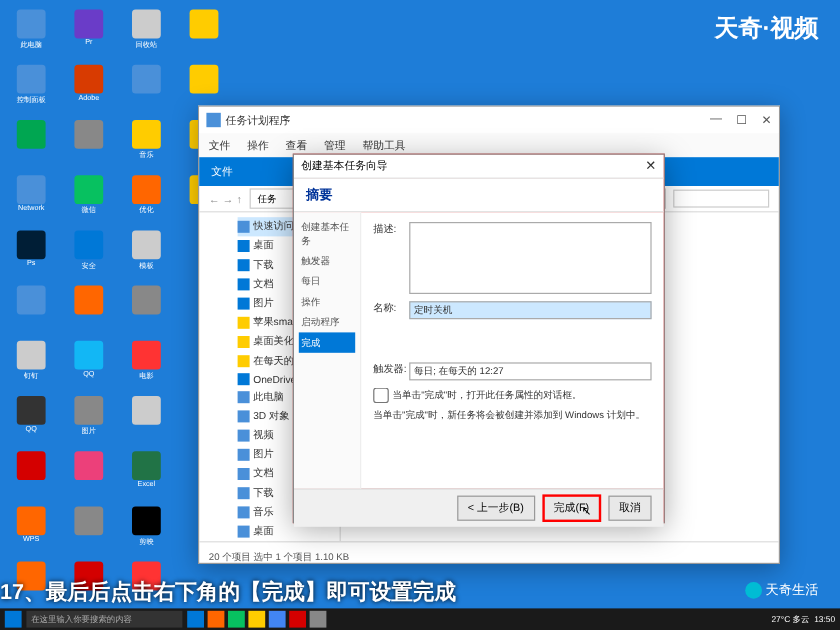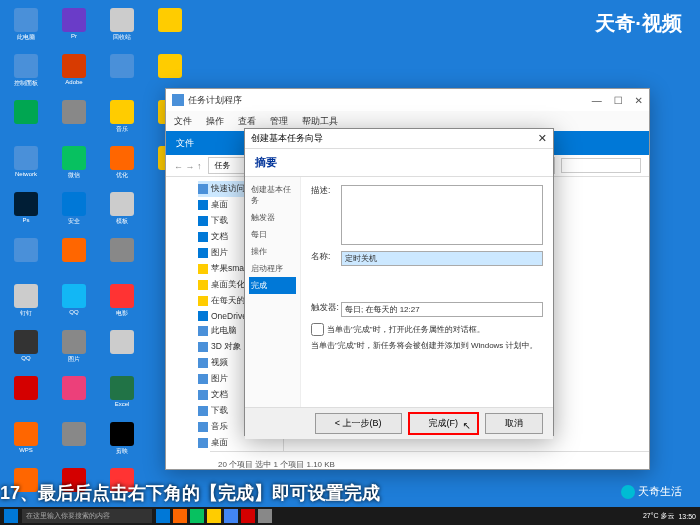--- a/index.html
+++ b/index.html
@@ -21,38 +21,38 @@
 .w1-nav { height: 22px; border-bottom: 1px solid #ddd; display: flex; align-items: center; padding: 0 8px; gap: 6px; font-size: 9px; }
 .w1-nav .arrow { color: #888; }
 .w1-nav .path { flex: 1; border: 1px solid #ccc; padding: 2px 6px; font-size: 8px; }
 .w1-nav .search { width: 80px; border: 1px solid #ccc; padding: 2px; font-size: 8px; }
 .w1-body { display: flex; height: calc(100% - 106px); }
 .w1-side { width: 90px; border-right: 1px solid #ddd; padding: 4px; font-size: 8.5px; overflow: hidden; margin-left: 28px; }
 .w1-side-item { display: flex; align-items: center; gap: 3px; padding: 2px 0; color: #333; }
 .w1-side-item .fi { width: 10px; height: 10px; }
 .w1-side-item.sel { background: #cce8ff; }
 .w1-main { flex: 1; padding: 6px; }
-.w1-status { height: 18px; border-top: 1px solid #ddd; font-size: 8px; padding: 12px 8px; color: #555; display: flex; align-items: center; margin-left: 44px; }
+.w1-status { height: 18px; border-top: 1px solid #ddd; font-size: 8px; padding: 12px 8px; color: #555; display: flex; align-items: center; }
 
 .wizard { position: absolute; top: 128px; left: 244px; width: 310px; height: 308px; background: #ef4444; border: 1px solid #888; box-shadow: 0 6px 24px rgba(0,0,0,0.35); }
 .wz-title { height: 20px; background: white; display: flex; align-items: center; padding: 0 6px; font-size: 9px; border-bottom: 1px solid #ddd; }
 .wz-title .close { margin-left: auto; font-size: 11px; color: #333; }
 .wz-header { padding: 6px 10px; font-size: 11px; font-weight: bold; color: #003399; background: white; border-bottom: 1px solid #ddd; }
 .wz-body { display: flex; height: calc(100% - 76px); background: white; }
 .wz-side { width: 56px; background: #fafafa; border-right: 1px solid #eee; padding: 4px; font-size: 8px; }
 .wz-step { padding: 3px 2px; color: #555; }
 .wz-step.active { background: #0078d7; color: white; }
 .wz-content { flex: 1; padding: 8px 10px; font-size: 8.5px; color: #333; }
 .wz-row { display: flex; margin-bottom: 6px; align-items: flex-start; }
 .wz-lbl { width: 30px; }
 .wz-val { flex: 1; border: 1px solid #aaa; padding: 1px 3px; background: white; font-size: 8px; min-height: 12px; }
 .wz-desc { height: 60px; }
 .wz-check { display: flex; align-items: center; gap: 3px; font-size: 8px; margin-top: 6px; }
 .wz-footer { height: 32px; display: flex; justify-content: flex-end; align-items: center; gap: 6px; padding: 0 10px; background: #f0f0f0; border-top: 1px solid #ddd; }
-.wz-btn { padding: 3px 19px; font-size: 9px; border: 1px solid #999; background: #e8e8e8; }
+.wz-btn { padding: 3px 8px; font-size: 9px; border: 1px solid #999; background: #e8e8e8; }
 .red-box { border: 2px solid red !important; position: relative; }
 .cursor { position: absolute; top: 6px; right: 6px; font-size: 10px; }
 
 .caption { position: absolute; bottom: 20px; left: 0; right: 0; text-align: left; color: #ffffff; font-size: 18px; font-weight: bold; text-shadow: 0 0 4px black; }
 .bottom-watermark { position: absolute; bottom: 26px; right: 18px; color: white; font-size: 11px; display: flex; align-items: center; gap: 3px; }
 .bw-ico { width: 14px; height: 14px; border-radius: 50%; background: #00bcd4; display: inline-block; }
 
 .taskbar { position: absolute; bottom: 0; left: 0; right: 0; height: 18px; background: #1a1a1a; display: flex; align-items: center; padding: 0 4px; gap: 4px; }
 .tb-start { width: 14px; height: 14px; background: #0078d7; }
 .tb-search { width: 130px; height: 14px; background: #333; color: #aaa; font-size: 7px; padding: 0 4px; display: flex; align-items: center; }

